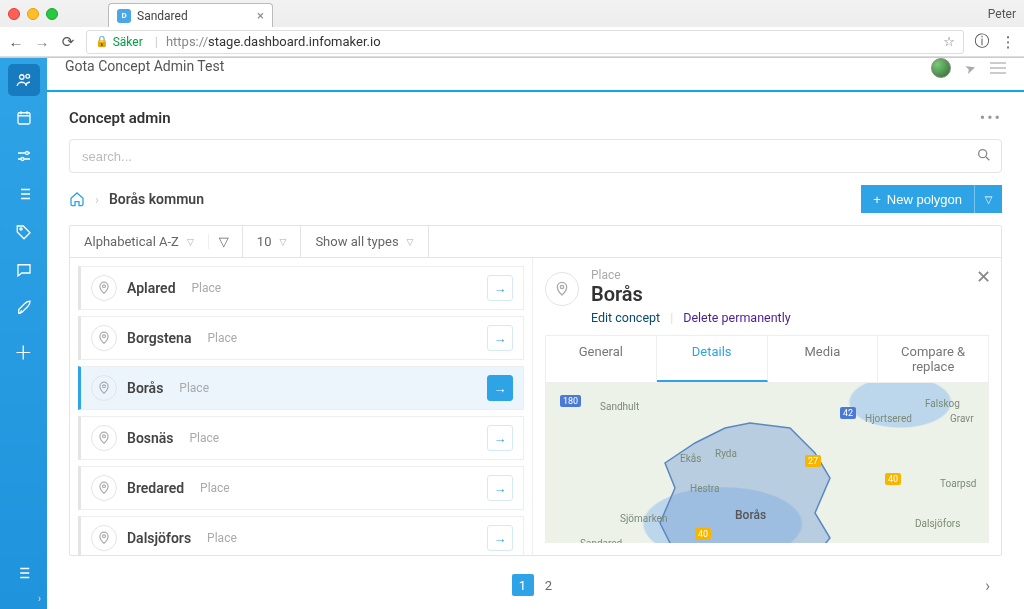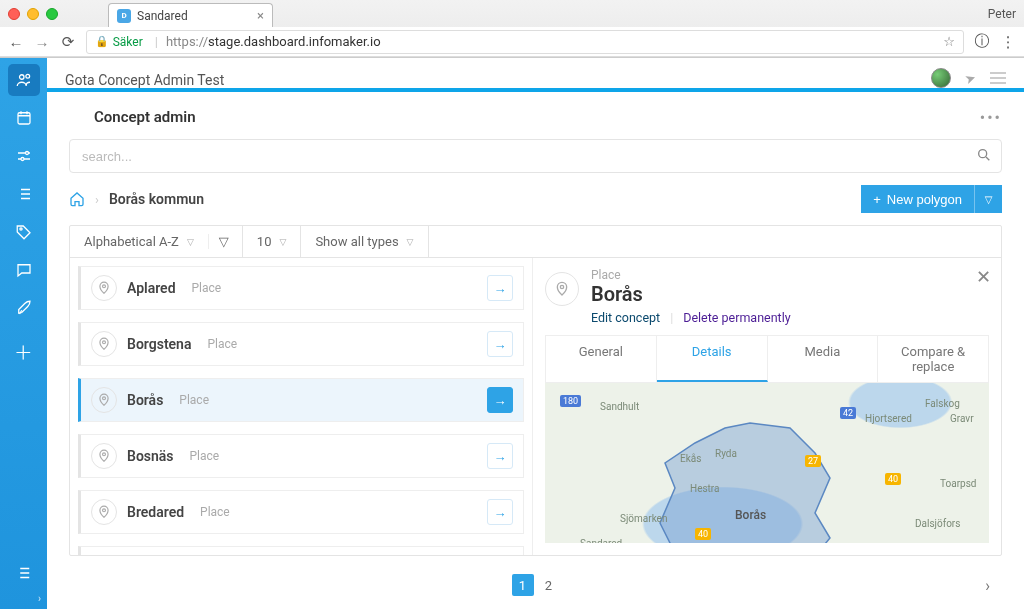--- a/index.html
+++ b/index.html
@@ -35,29 +35,29 @@
   .app { display: flex; height: calc(609px - 57px); }
   .sidebar { width: 47px; background: linear-gradient(#2ea3e6, #1f94dd); display: flex; flex-direction: column; align-items: center; padding-top: 6px; gap: 6px; position:relative;}
   .side-btn { width: 32px; height: 32px; border-radius: 5px; display:flex; align-items:center; justify-content:center; color:#fff; cursor:pointer; }
   .side-btn.active { background: #187bc0; }
   .side-btn svg { width: 18px; height: 18px; stroke: #fff; fill: none; stroke-width: 1.7; }
   .side-plus { margin-top: 6px; font-size: 28px; font-weight: 200; }
   .side-bottom { position:absolute; bottom:6px; width:100%; display:flex; flex-direction:column; align-items:center; gap:4px; }
   .side-expand { width:100%; text-align:right; padding-right:6px; color:#cfe8f8; font-size:10px;}
   
   .main { flex: 1; display: flex; flex-direction: column; overflow:hidden;}
-  .topbar { height: 34px; border-bottom: 4px solid #0ea5e9; display:flex; align-items:flex-end; padding: 0 18px; }
+  .topbar { height: 34px; border-bottom: 2px solid #0ea5e9; display:flex; align-items:flex-start; padding: 0 18px; }
   .topbar .title { font-size: 14px; color: #555; }
   .topbar .right { margin-left:auto; display:flex; gap:14px; align-items:center; color:#aaa; }
   .avatar { width:20px; height:20px; border-radius:50%; background: radial-gradient(circle at 30% 30%, #7c7, #363); border:1px solid #888;}
   .burger { display:flex; flex-direction:column; gap:3px; }
   .burger span { width:16px; height:2px; background:#ccc; }
   
   .content { padding: 16px 22px 8px 22px; display:flex; flex-direction:column; gap:12px; flex:1; overflow:hidden;}
-  .page-head { display:flex; align-items:flex-start;margin-left:25px; }
+  .page-head { display:flex; align-items:center; }
   .page-head h2 { font-size: 15px; font-weight: 600; color:#333;}
   .more { margin-left:auto; color:#999; font-size:16px; letter-spacing:2px; cursor:pointer;}
   
   .search-wrap { position:relative; }
   .search-input { width:100%; height:34px; border:1px solid #e4e4e4; border-radius:4px; padding: 0 38px 0 12px; font-size:13px; color:#333; }
   .search-input::placeholder { color:#bbb; }
   .search-ico { position:absolute; right:10px; top:8px; color:#888; }
   
   .bc-row { display:flex; align-items:center; gap:10px; }
   .bc-home { width:16px; height:16px; color:#2ea3e6; }
@@ -67,21 +67,21 @@
   .new-poly { background:#2ea3e6; color:#fff; border:none; height:28px; padding:0 12px; font-size:13px; display:flex; align-items:center; gap:6px; cursor:pointer;}
   .new-poly-drop { background:#2ea3e6; border-left:1px solid rgba(255,255,255,.35); width:28px; display:flex;align-items:center;justify-content:center; color:#fff; font-size:10px; cursor:pointer;}
   
   .panel-frame { border:1px solid #e4e4e4; border-radius:2px; display:flex; flex-direction:column; flex:1; overflow:hidden;}
   .filters { display:flex; border-bottom:1px solid #e4e4e4;}
   .filter { display:flex; align-items:center; gap:8px; padding: 8px 14px; border-right:1px solid #e4e4e4; font-size:13px; color:#666; cursor:pointer;}
   .filter .dd { font-size:9px; color:#aaa; }
   .filter .sep-dd { width:20px; text-align:center; border-left:1px solid #eee; margin-left:6px; padding-left:10px;}
   
   .split { display:flex; flex:1; overflow:hidden; }
-  .list-pane { width: 462px; padding: 8px; display:flex; flex-direction:column; gap:12px; overflow:auto;}
+  .list-pane { width: 462px; padding: 8px; display:flex; flex-direction:column; gap:6px; overflow:auto;}
   .item { display:flex; align-items:center; background:#fff; border:1px solid #eee; border-left:3px solid #e4e4e4; padding: 8px 10px; gap:10px; }
   .item.selected { background:#ecf5fc; border-left-color:#2ea3e6; }
   .pin { width:26px; height:26px; border:1px solid #e4e4e4; border-radius:50%; display:flex; align-items:center; justify-content:center; color:#999;}
   .item .name { font-weight:600; color:#444; font-size:14px;}
   .item .type { color:#aaa; font-size:12px; margin-left:6px;}
   .go { margin-left:auto; width:26px; height:26px; border:1px solid #d6e9f7; color:#2ea3e6; display:flex; align-items:center; justify-content:center; cursor:pointer; border-radius:3px; background:#fff;}
   .item.selected .go { background:#2ea3e6; color:#fff; border-color:#2ea3e6;}
   
   .detail-pane { flex:1; border-left:1px solid #eee; display:flex; flex-direction:column; position:relative; padding: 10px 12px 12px 12px;}
   .detail-head { display:flex; gap:12px; align-items:flex-start; }

